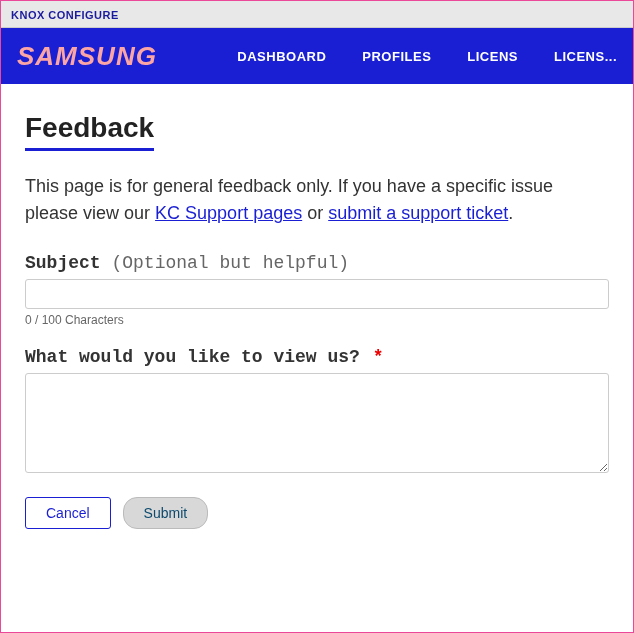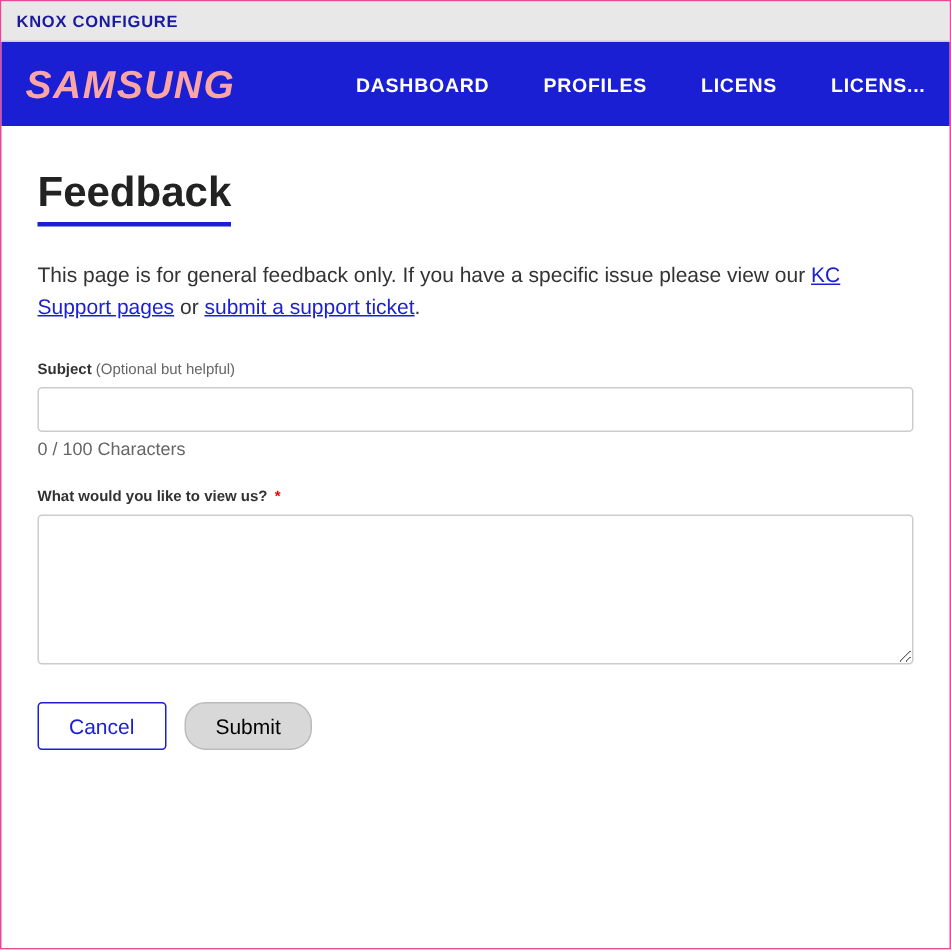--- a/index.html
+++ b/index.html
@@ -77,43 +77,44 @@
       font-size: 28px;
       font-weight: bold;
       color: #222;
       border-bottom: 3px solid #1a1fd4;
       display: inline-block;
       padding-bottom: 4px;
       margin-bottom: 22px;
     }
 
     .description {
-      font-size: 14px;
+      font-size: 18px;
       color: #333;
       margin-bottom: 26px;
       line-height: 1.5;
     }
 
     .description a {
       color: #1a1fd4;
       text-decoration: underline;
       cursor: pointer;
     }
 
     
     .form-group {
       margin-bottom: 20px;
     }
 
     .form-label {
-      font-size: 10px;
+      font-size: 18px;
       font-weight: bold;
       color: #333;
       margin-bottom: 6px;
       display: block;
+      font-family: Liberation Mono, monospace;
     }
 
     .form-label .optional {
       font-weight: normal;
       color: #666;
     }
 
     .form-label .required {
       color: #e00;
       margin-left: 2px;
@@ -162,21 +163,21 @@
       color: #1a1fd4;
       font-size: 14px;
       border-radius: 3px;
       cursor: pointer;
     }
 
     .btn-submit {
       padding: 7px 20px;
       border: 1px solid #bbb;
       background: #d8d8d8;
-      color: #000000;
+      color: #0c4a6e;
       font-size: 14px;
       border-radius: 14px;
       cursor: default;
     }
   </style>
 </head>
 <body>
 
 <div class="window">
 

